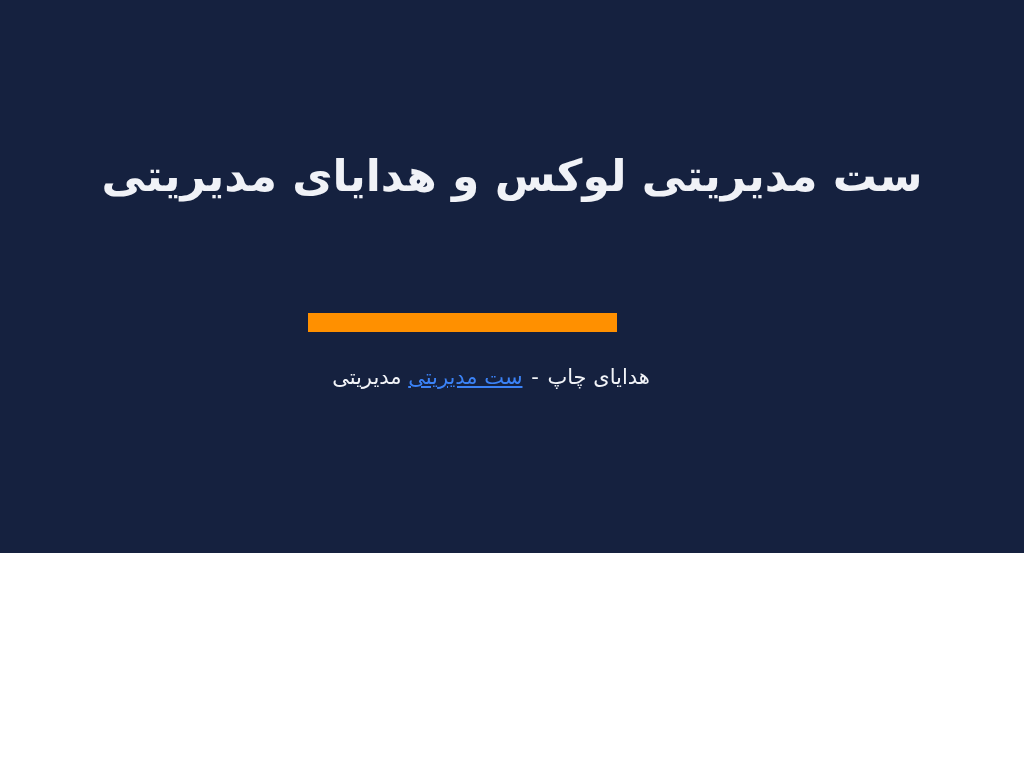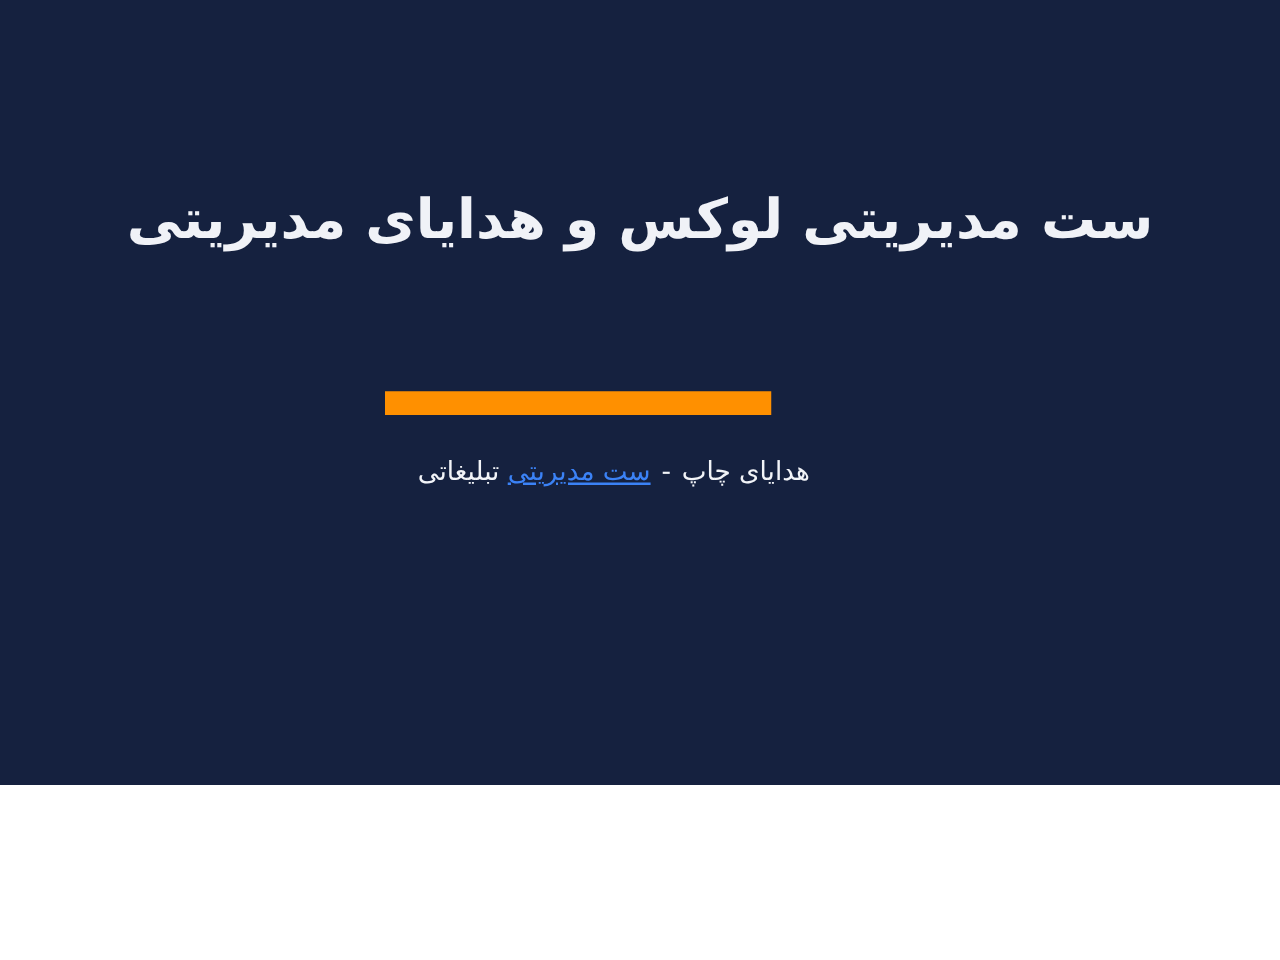--- a/index.html
+++ b/index.html
@@ -11,21 +11,21 @@
   body {
     width: 1024px;
     height: 768px;
     overflow: hidden;
     font-family: "DejaVu Sans", "Liberation Sans", sans-serif;
   }
 
   .slide {
     position: relative;
     width: 1024px;
-    height: 628px;
+    height: 553px;
     background: #15213f;
     box-sizing: border-box;
     overflow: hidden;
   }
 
   
   .title-block {
     position: absolute;
     left: 0;
     top: 150px;
@@ -109,16 +109,16 @@
 
   <div class="title-block">
     <h1 class="slide-title">ست مدیریتی لوکس و هدایای مدیریتی</h1>
   </div>
 
   <div class="divider-wrap">
     <div class="divider-bar"></div>
   </div>
 
   <div class="subtitle-block">
-    <div class="subtitle-line"><span class="subtitle-seg">هدایای چاپ</span> <span class="subtitle-sep">-</span> <a class="subtitle-link" href="#">ست مدیریتی</a> <span class="subtitle-seg">تبلیغاتی</span></div>
+    <div class="subtitle-line"><span class="subtitle-seg">هدایای چاپ</span> <span class="subtitle-sep">-</span> <a class="subtitle-link" href="#">ست مدیریتی</a> <span class="subtitle-seg">مدیریتی</span></div>
   </div>
 
 </div>
 
 </body></html>

